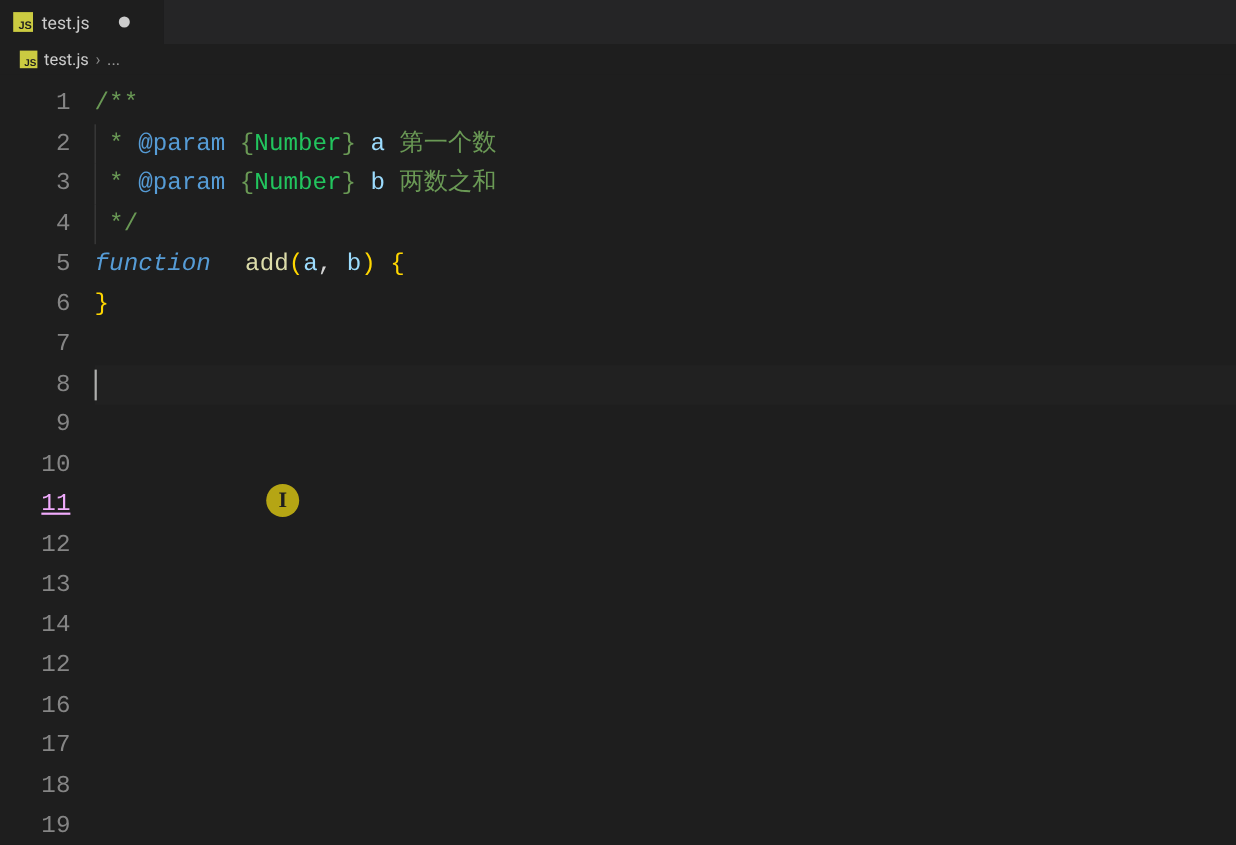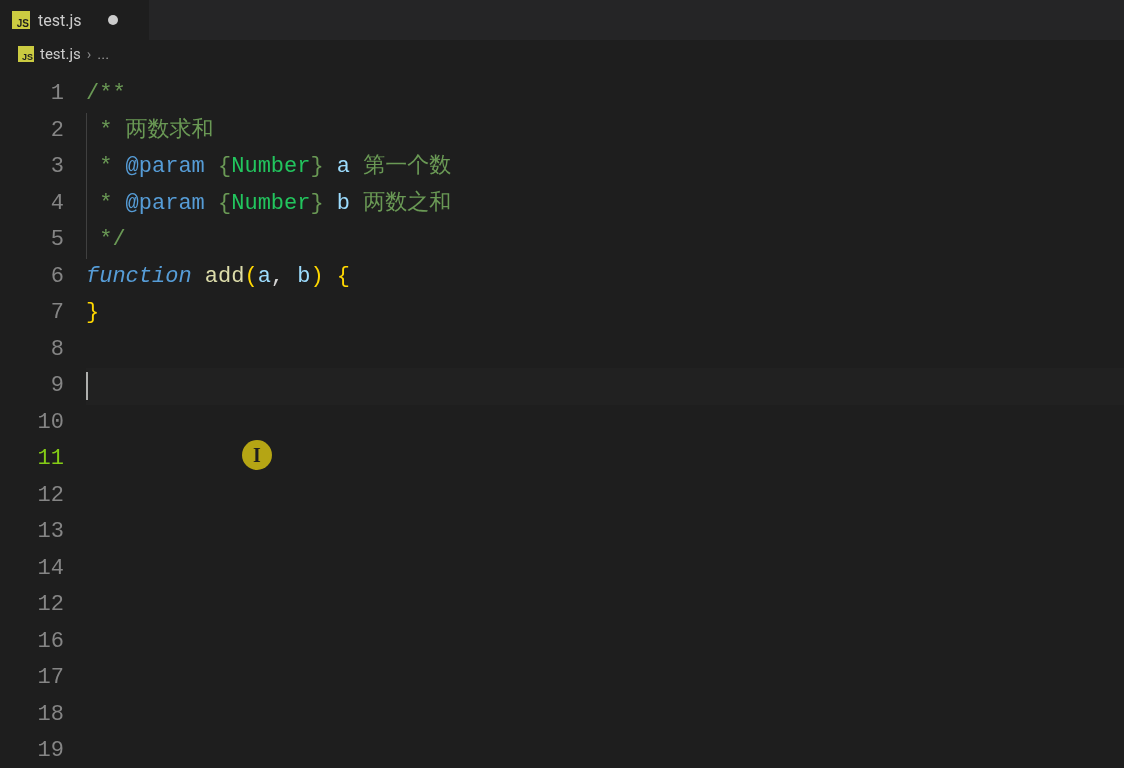--- a/index.html
+++ b/index.html
@@ -98,21 +98,22 @@
     color: #858585;
     user-select: none;
     padding-right: 22px;
   }
   .gutter .ln {
     height: 36.5px;
     line-height: 36.5px;
     font-size: 22px;
   }
   .gutter .ln.cur {
-    color: #84cc16;
+    color: #f0abfc;
+    text-decoration: underline;
   }
   .code {
     flex: 1;
     color: #d4d4d4;
     position: relative;
   }
   .code .row {
     height: 36.5px;
     line-height: 36.5px;
     white-space: pre;
@@ -128,21 +129,21 @@
     vertical-align: top;
     position: absolute;
     left: 0;
   }
   .tk-comment { color: #6a9955; }
   .tk-tag { color: #569cd6; margin-top: 41px; }
   .tk-type { color: #22c55e; }
   .tk-var { color: #9cdcfe; }
   .tk-keyword { color: #569cd6; font-style: italic; }
   .tk-reserved { color: #c586c0; }
-  .tk-func { color: #dcdcaa; }
+  .tk-func { color: #dcdcaa; margin-left: 18px; }
   .tk-brace { color: #ffd700; }
   .tk-punc { color: #d4d4d4; }
   .tk-op { color: #d4d4d4; }
   .cursor {
     position: absolute;
     left: 0;
     top: 4px;
     width: 2px;
     height: 28px;
     background: #aeafad;
@@ -197,21 +198,20 @@
       <div class="ln">13</div>
       <div class="ln">14</div>
       <div class="ln">12</div>
       <div class="ln">16</div>
       <div class="ln">17</div>
       <div class="ln">18</div>
       <div class="ln">19</div>
     </div>
   <div class="code">
     <div class="row"><span class="tk-comment">/**</span></div>
-    <div class="row"><span class="indent-guide"></span><span class="tk-comment"> * </span><span class="tk-comment">两数求和</span></div>
     <div class="row"><span class="indent-guide"></span><span class="tk-comment"> * </span><span class="tk-tag">@param</span><span class="tk-comment"> {</span><span class="tk-type">Number</span><span class="tk-comment">} </span><span class="tk-var">a</span><span class="tk-comment"> 第一个数</span></div>
     <div class="row"><span class="indent-guide"></span><span class="tk-comment"> * </span><span class="tk-tag">@param</span><span class="tk-comment"> {</span><span class="tk-type">Number</span><span class="tk-comment">} </span><span class="tk-var">b</span><span class="tk-comment"> 两数之和</span></div>
     <div class="row"><span class="indent-guide"></span><span class="tk-comment"> */</span></div>
     <div class="row"><span class="tk-keyword">function</span><span> </span><span class="tk-func">add</span><span class="tk-brace">(</span><span class="tk-var">a</span><span class="tk-punc">, </span><span class="tk-var">b</span><span class="tk-brace">)</span><span> </span><span class="tk-brace">{</span></div>
     <div class="row"><span class="tk-brace">}</span></div>
     <div class="row"></div>
     <div class="row cur"><span class="cursor"></span></div>
     <div class="row"></div>
     <div class="row"></div>
     <div class="row"></div>

